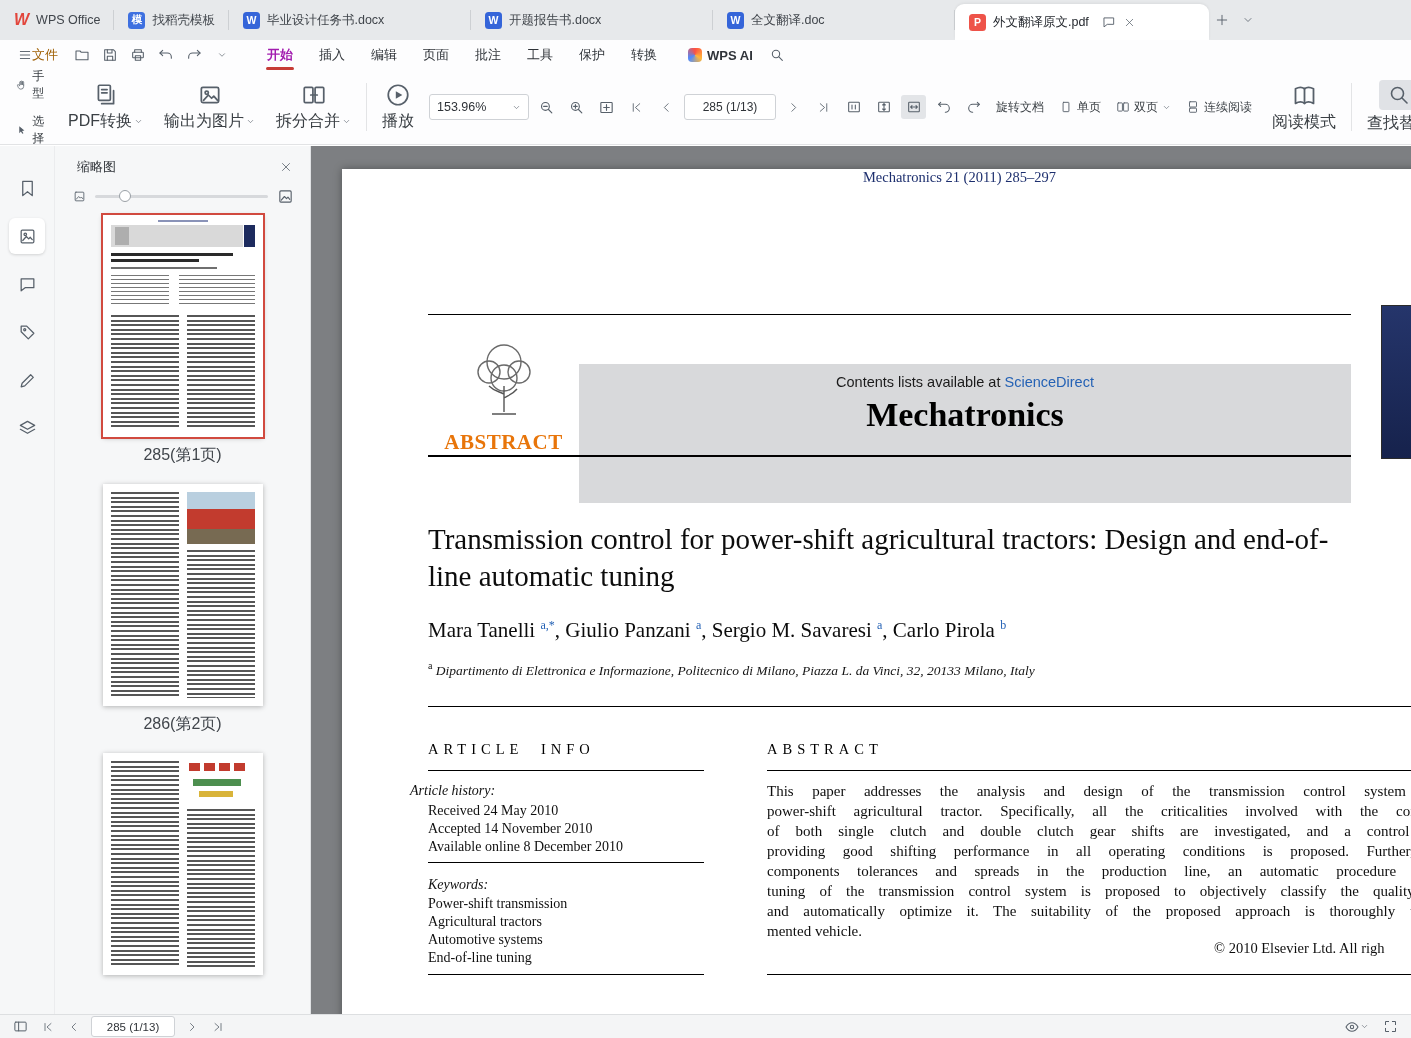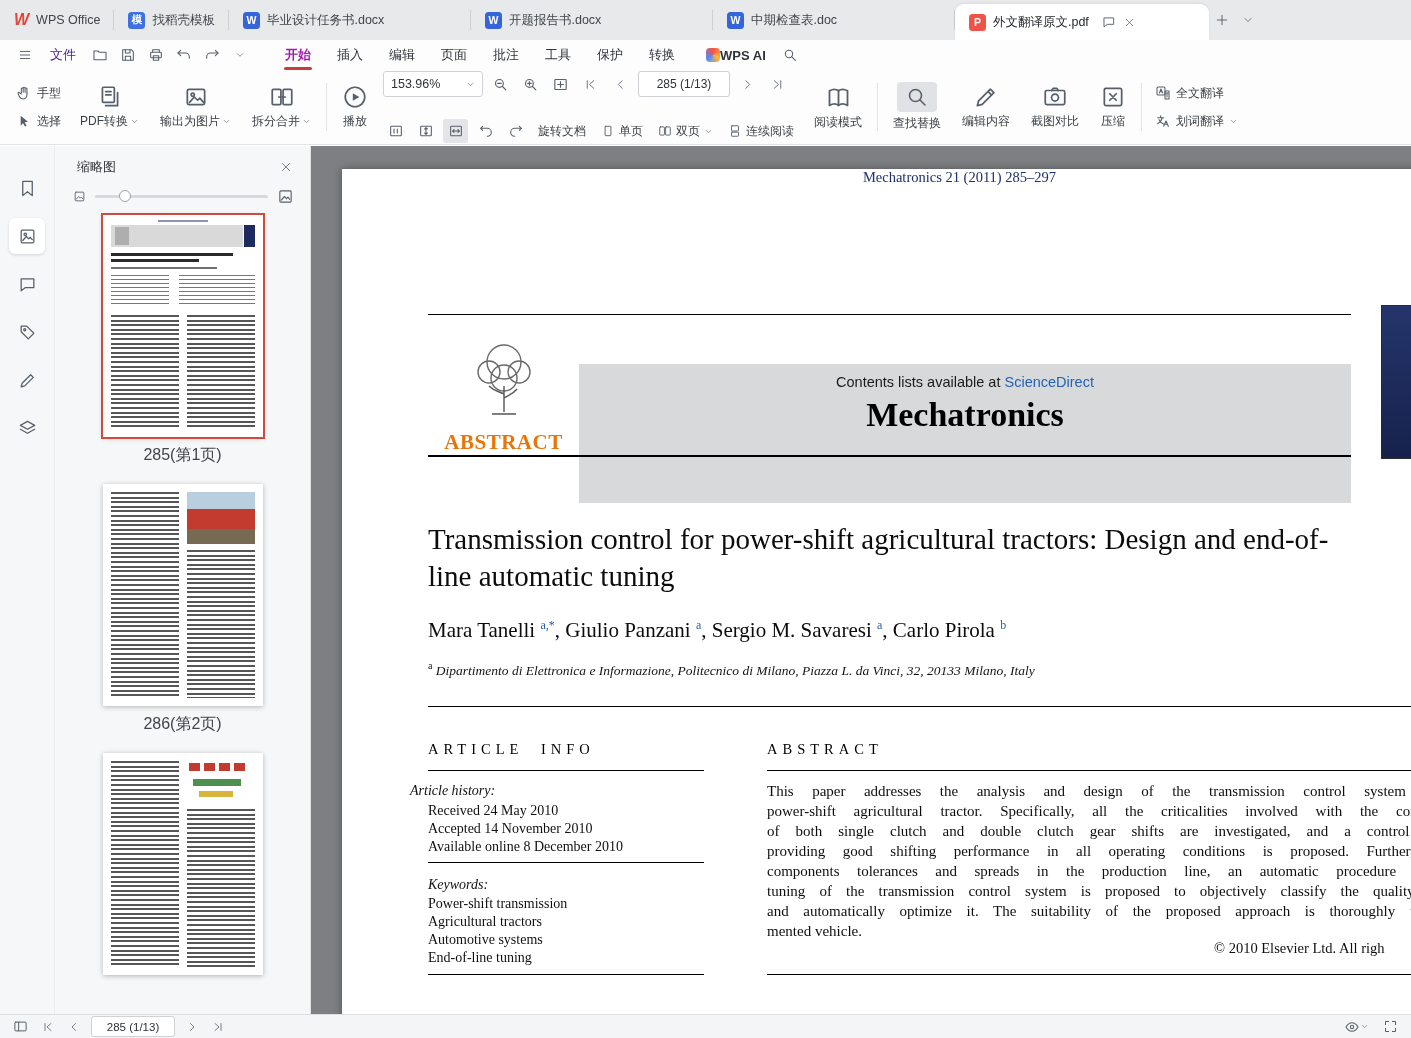--- a/index.html
+++ b/index.html
@@ -19,39 +19,39 @@
   .ficon{width:17px;height:17px;border-radius:3.5px;color:#fff;font-size:10.5px;font-weight:bold;display:flex;align-items:center;justify-content:center;flex:0 0 auto;}
   .ficon.word{background:#3565d9;}
   .ficon.pdf{background:#ee5349;}
   .ficon.docer{background:#3e70e0;}
   .wpsmark{color:#e2453b;font-weight:bold;font-size:16px;font-style:italic;}
   .tab-extra{display:flex;align-items:center;gap:8px;margin-left:6px;color:#8a9097;}
   .tabbar-btn{width:26px;height:26px;margin-top:7px;display:flex;align-items:center;justify-content:center;border-radius:4px;color:#53585e;font-size:15px;flex:0 0 auto;}
 
   
   .menubar{position:absolute;left:0;top:40px;width:100%;height:30px;background:#fdfdfe;display:flex;align-items:center;padding:0 10px;box-sizing:border-box;gap:4px;}
-  .filebtn{display:flex;align-items:center;gap:18px;font-size:13px;color:#4c1d95;padding:0 8px;height:24px;border-radius:3px;}
+  .filebtn{display:flex;align-items:center;gap:0;font-size:13px;color:#a16207;padding:0 8px;height:24px;border-radius:3px;}
   .qicon{width:24px;height:22px;display:flex;align-items:center;justify-content:center;border-radius:3px;}
   .menu-tabs{display:flex;align-items:center;margin-left:16px;height:30px;}
   .mtab{font-size:13px;padding:0 13px;height:30px;display:flex;align-items:center;position:relative;color:#2f3338;}
   .mtab.active{color:#a21caf;font-weight:bold;}
   .mtab.active:after{content:"";position:absolute;left:12px;right:12px;bottom:0;height:3px;background:#c63c36;border-radius:2px;}
-  .wpsai{display:flex;align-items:center;font-size:13px;font-weight:bold;color:#30343a;margin-left:14px;}
+  .wpsai{display:flex;align-items:center;gap:5px;font-size:13px;font-weight:bold;color:#30343a;margin-left:14px;}
   .ai-dot{width:14px;height:14px;border-radius:4px;background:conic-gradient(#ff4f42,#ffb73a,#4f8bff,#ff4f42);}
 
   
   .toolbar{position:absolute;left:0;top:70px;width:100%;height:75px;background:#fdfdfe;border-bottom:1px solid #e2e3e5;display:flex;align-items:center;padding:0 12px;box-sizing:border-box;gap:9px;}
   .vsep{width:1px;height:48px;background:#e3e4e6;flex:0 0 auto;}
   .tg-col{display:flex;flex-direction:column;gap:7px;}
   .trow{display:flex;align-items:center;gap:5px;font-size:12px;color:#3b4045;padding:2px 4px;border-radius:3px;}
-  .bigbtn{display:flex;flex-direction:column;align-items:center;gap:3px;padding:4px 6px;border-radius:4px;font-size:12px;color:#3b4045;flex:0 0 auto;}
+  .bigbtn{display:flex;flex-direction:column;align-items:center;gap:3px;padding:4px 6px;border-radius:4px;font-size:16px;color:#3b4045;flex:0 0 auto;}
   .bigbtn .lblrow{display:flex;align-items:center;gap:2px;white-space:nowrap;}
   .icbox{width:40px;height:30px;display:flex;align-items:center;justify-content:center;border-radius:4px;}
   .icbox.active{background:#e0e2e6;}
-  .zoomgrid{display:flex;flex-direction:column;gap:22px;}
+  .zoomgrid{display:flex;flex-direction:row;gap:5px;}
   .zr{display:flex;align-items:center;gap:5px;}
   .zoombox{width:84px;height:24px;border:1px solid #cfd2d6;border-radius:3px;background:#fff;display:flex;align-items:center;justify-content:space-between;padding:0 7px;font-size:12.5px;color:#2f3338;}
   .sibtn{width:25px;height:24px;display:flex;align-items:center;justify-content:center;border-radius:3px;}
   .sibtn.sel{background:#e3e5e8;}
   .pagebox{width:86px;height:22px;border:1px solid #cfd2d6;border-radius:3px;text-align:center;font-size:12px;color:#2f3338;background:#fff;font-family:"Liberation Sans",sans-serif;}
   .modebtn{display:flex;align-items:center;gap:4px;font-size:12px;color:#3b4045;padding:2px 5px;border-radius:3px;white-space:nowrap;}
 
   
   .main{position:absolute;left:0;top:146px;width:100%;height:868px;display:flex;}
   .rail{width:55px;background:#f6f7f8;border-right:1px solid #ebecee;display:flex;flex-direction:column;align-items:center;padding-top:24px;gap:12px;box-sizing:border-box;}
@@ -123,21 +123,21 @@
       <span class="lbl">毕业设计任务书.docx</span>
       <span class="sep"></span>
     </div>
     <div class="tab" style="width:214px;">
       <span class="ficon word">W</span>
       <span class="lbl">开题报告书.docx</span>
       <span class="sep"></span>
     </div>
     <div class="tab" style="width:214px;">
       <span class="ficon word">W</span>
-      <span class="lbl">中期检查表.doc</span>
+      <span class="lbl">全文翻译.doc</span>
       <span class="sep"></span>
     </div>
     <div class="tab active" style="width:226px;">
       <span class="ficon pdf">P</span>
       <span class="lbl">外文翻译原文.pdf</span>
       <span class="tab-extra">
         <span>
           <svg class="ic" width="14" height="14" viewBox="0 0 24 24">
               <path d="M4 5h16v11H9l-5 4z"></path>
             </svg>

